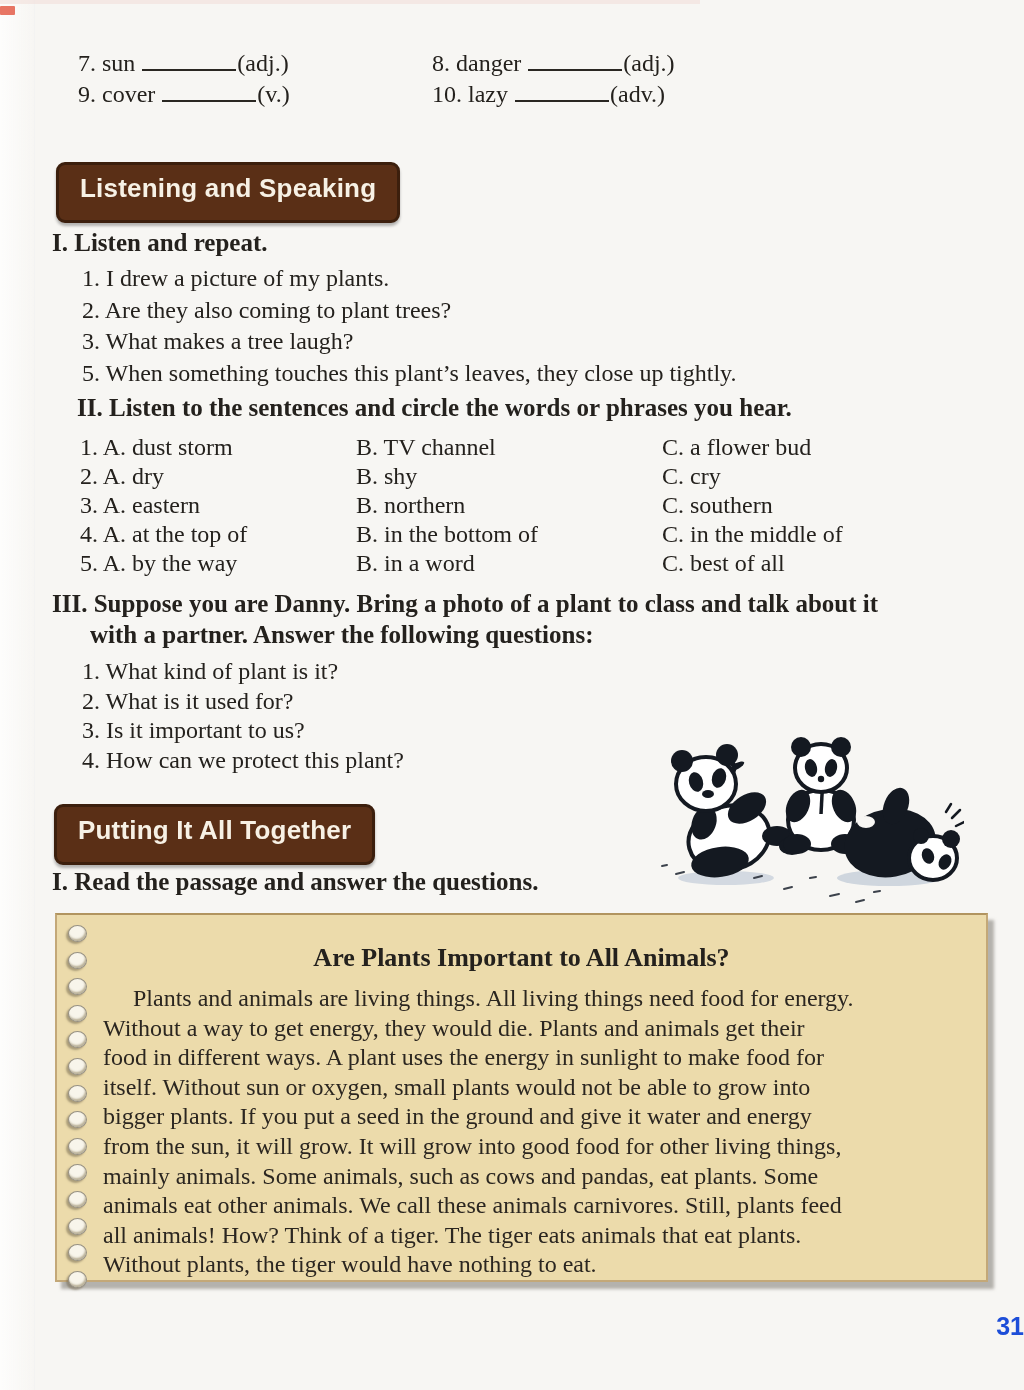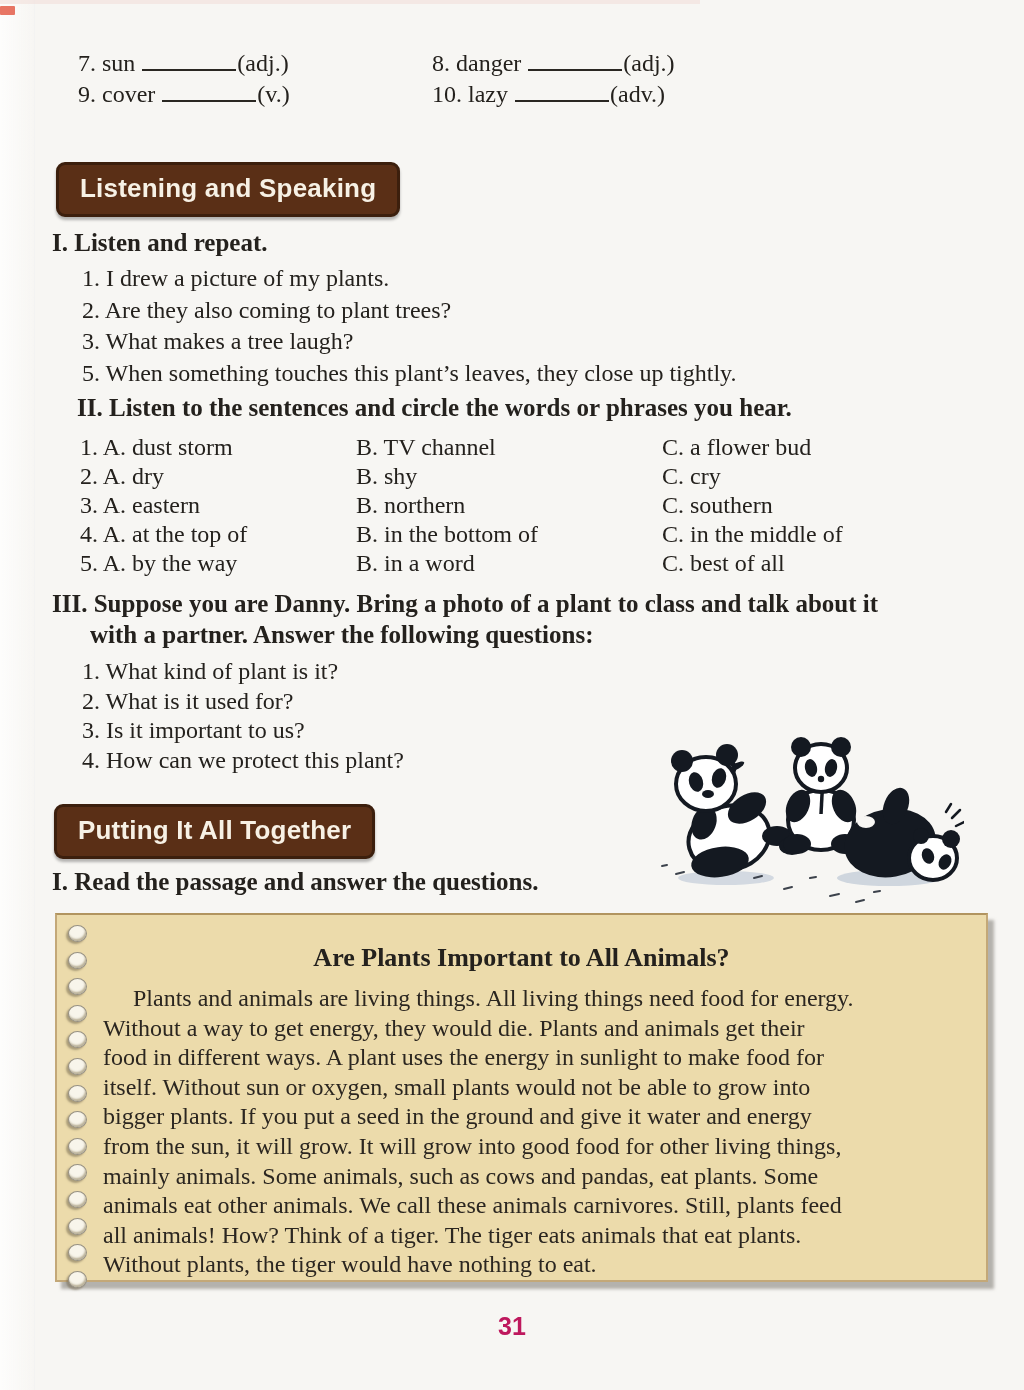--- a/index.html
+++ b/index.html
@@ -11,21 +11,21 @@
   .top-tint{position:absolute;left:0;top:0;width:700px;height:4px;background:#f2dfdb;opacity:.6;}
 
   
   .vocab{position:absolute;left:78px;top:48px;font-size:24px;line-height:31px;
     display:grid;grid-template-columns:354px auto;}
   .vocab .blank{display:inline-block;width:94px;height:20px;border-bottom:2px solid #2a2722;margin:0 1px 0 7px;vertical-align:baseline;}
 
   
   .banner{display:inline-block;background:#5a2f16;color:#f7f1e5;
     font-family:"Liberation Sans",sans-serif;font-weight:bold;font-size:26px;
-    padding:8px 21px 10px 21px;border:3px solid #3c1f0d;border-radius:9px;
+    padding:8px 21px 16px 21px;border:3px solid #3c1f0d;border-radius:9px;
     box-shadow:0 3px 3px rgba(0,0,0,0.28);letter-spacing:.2px;}
   .banner-listening{position:absolute;left:56px;top:162px;}
   .banner-putting{position:absolute;left:54px;top:804px;}
 
   .h1{font-weight:bold;font-size:25px;}
   .h-repeat{position:absolute;left:52px;top:229px;}
   .repeat-items{position:absolute;left:82px;top:263px;font-size:24px;line-height:31.5px;white-space:nowrap;}
 
   .h-circle{position:absolute;left:52px;top:394px;margin-left:25px;}
   .circle-rows{position:absolute;left:80px;top:433px;font-size:24px;line-height:29px;}
@@ -43,22 +43,22 @@
   .passage{position:absolute;left:55px;top:913px;width:933px;height:369px;box-sizing:border-box;
     background:#ecdbab;border:2px solid #c3a878;border-top-color:#b1945f;
     box-shadow:6px 7px 3px rgba(125,122,115,0.55);}
   .holes{position:absolute;left:11px;top:10px;display:flex;flex-direction:column;gap:9.6px;}
   .hole{width:17px;height:15px;border-radius:50%;background:#f8f5eb;border:1px solid #969082;
     box-shadow:-2px 2px 2px rgba(115,104,80,0.55), inset -1px -2px 2px rgba(150,138,105,0.65);}
   .passage-title{text-align:center;font-weight:bold;font-size:26px;padding-top:28px;}
   .passage-lines{margin:11px 6px 0 46px;font-size:24px;line-height:29.6px;white-space:nowrap;color:#2b2620;}
   .passage-lines .line.indent{text-indent:30px;}
 
-  .pageno{position:absolute;left:0;top:1312px;width:1024px;text-align:center;
-    font-family:"Liberation Sans",sans-serif;font-weight:bold;font-size:25px;color:#be185d;}
+  .pageno{position:absolute;left:0;top:1312px;width:1024px;text-align:right;
+    font-family:"Liberation Sans",sans-serif;font-weight:bold;font-size:25px;color:#1d4ed8;}
 </style>
 </head>
 <body>
 
 <div class="page">
   <div class="top-tint"></div>
   <div class="red-mark"></div>
 
   <div class="vocab">
     <div>

